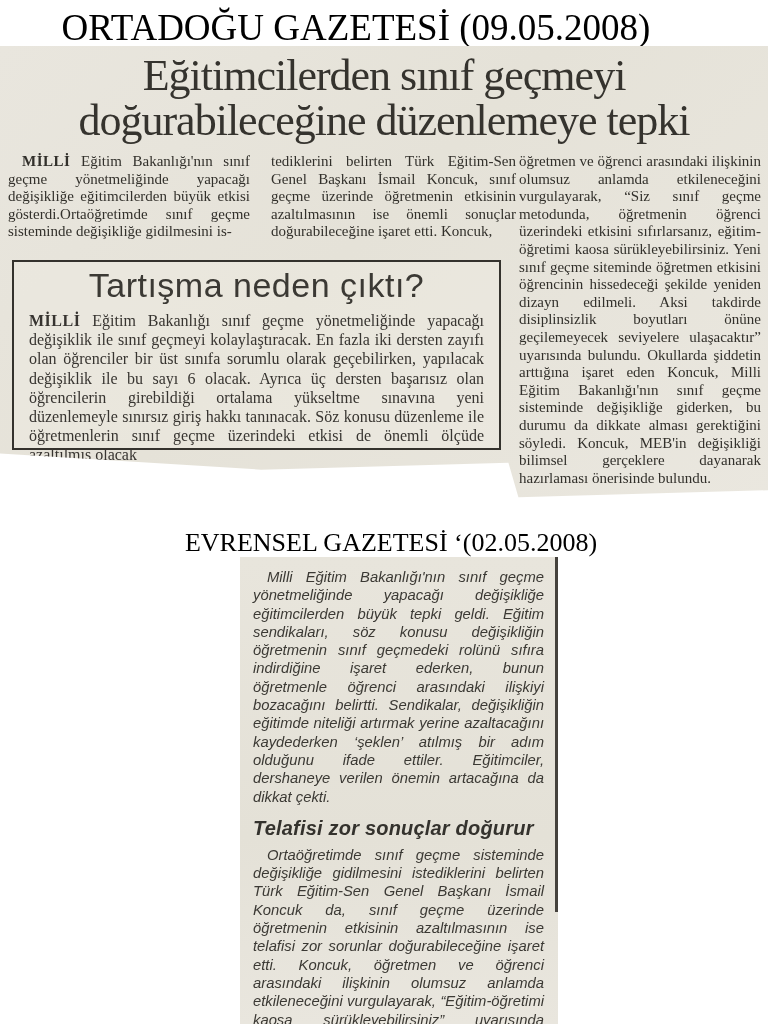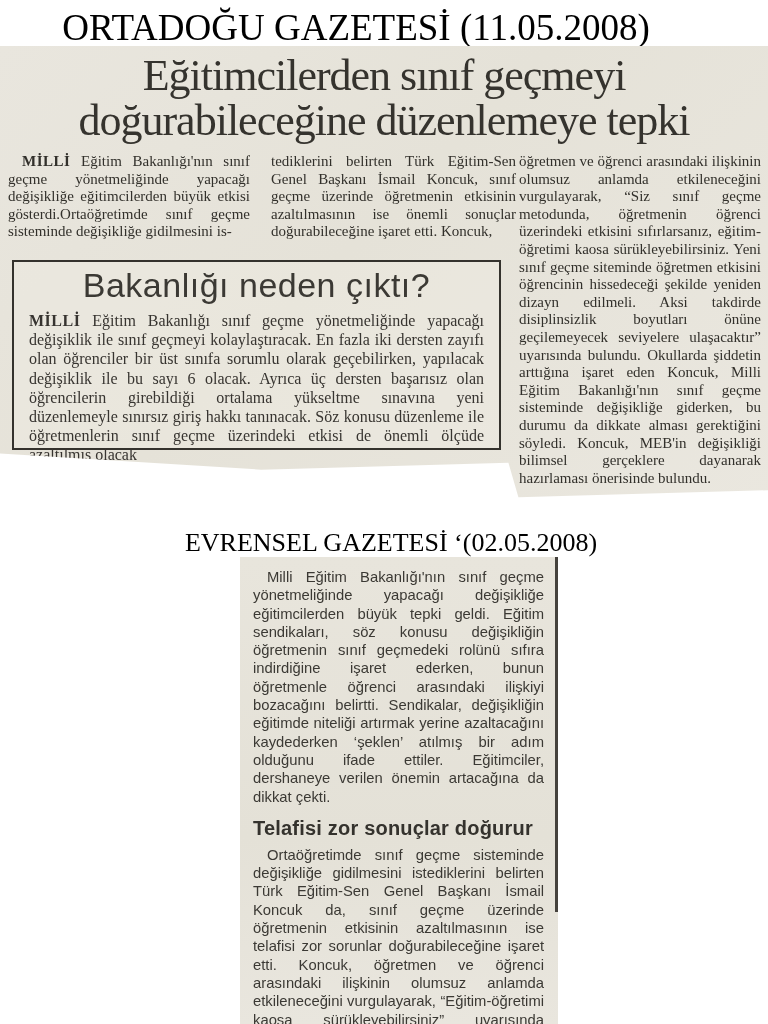--- a/index.html
+++ b/index.html
@@ -86,20 +86,21 @@
     font-size:16px;
     line-height:19.2px;
     text-align:justify;
     color:#373430;
   }
   
   #clip-evrensel{
     left:240px;top:557px;width:318px;height:467px;
     background:linear-gradient(180deg,#e8e5dc 0%,#e4e1d7 60%,#e9e6de 100%);
     font-family:"Liberation Sans", sans-serif;
+    font-style:italic;
   }
   #clip-evrensel .rule-right{
     position:absolute;right:0;top:0;
     width:3px;height:76%;
     background:#45423d;
   }
   #clip-evrensel .inner{
     padding:11px 14px 0 13px;
   }
   #clip-evrensel p{
@@ -114,21 +115,21 @@
     margin:11px 0 6px 0;
     font-size:20px;
     font-weight:bold;
     color:#34322d;
     letter-spacing:0.2px;
   }
 </style>
 </head>
 <body>
 
-<div class="page-title" id="title-ortadogu">ORTADOĞU GAZETESİ (11.05.2008)</div>
+<div class="page-title" id="title-ortadogu">ORTADOĞU GAZETESİ (09.05.2008)</div>
 
 <div class="clipping" id="clip-ortadogu">
 
   <div class="headline">
     <div>Eğitimcilerden sınıf geçmeyi</div>
     <div>doğurabileceğine düzenlemeye tepki</div>
   </div>
 
   <div class="news-col" id="col-1">
     <span class="indent"></span><span class="lead-word">MİLLİ</span><span> Eğitim Bakanlığı'nın sınıf geçme yönetmeliğinde yapacağı değişikliğe eğitimcilerden büyük etkisi gösterdi.Ortaöğretimde sınıf geçme sisteminde değişikliğe gidilmesini is-</span>
@@ -136,21 +137,21 @@
 
   <div class="news-col" id="col-2">
     <span>tediklerini belirten Türk Eğitim-Sen Genel Başkanı İsmail Koncuk, sınıf geçme üzerinde öğretmenin etkisinin azaltılmasının ise önemli sonuçlar doğurabileceğine işaret etti. Koncuk,</span>
   </div>
 
   <div class="news-col" id="col-3">
     <span>öğretmen ve öğrenci arasındaki ilişkinin olumsuz anlamda etkileneceğini vurgulayarak, “Siz sınıf geçme metodunda, öğretmenin öğrenci üzerindeki etkisini sıfırlarsanız, eğitim-öğretimi kaosa sürükleyebilirsiniz. Yeni sınıf geçme siteminde öğretmen etkisini öğrencinin hissedeceği şekilde yeniden dizayn edilmeli. Aksi takdirde disiplinsizlik boyutları önüne geçilemeyecek seviyelere ulaşacaktır” uyarısında bulundu. Okullarda şiddetin arttığına işaret eden Koncuk, Milli Eğitim Bakanlığı'nın sınıf geçme sisteminde değişikliğe giderken, bu durumu da dikkate alması gerektiğini söyledi. Koncuk, MEB'in değişikliği bilimsel gerçeklere dayanarak hazırlaması önerisinde bulundu.</span>
   </div>
 
   <div id="debate-box">
-    <h2>Bakanlığı neden çıktı?</h2>
+    <h2>Tartışma neden çıktı?</h2>
     <div class="box-body">
       <span class="lead-word">MİLLİ</span><span> Eğitim Bakanlığı sınıf geçme yönetmeliğinde yapacağı değişiklik ile sınıf geçmeyi kolaylaştıracak. En fazla iki dersten zayıfı olan öğrenciler bir üst sınıfa sorumlu olarak geçebilirken, yapılacak değişiklik ile bu sayı 6 olacak. Ayrıca üç dersten başarısız olan öğrencilerin girebildiği ortalama yükseltme sınavına yeni düzenlemeyle sınırsız giriş hakkı tanınacak. Söz konusu düzenleme ile öğretmenlerin sınıf geçme üzerindeki etkisi de önemli ölçüde azaltılmış olacak</span>
     </div>
   </div>
 </div>
 
 <div class="page-title" id="title-evrensel">EVRENSEL GAZETESİ ‘(02.05.2008)</div>
 
 <div class="clipping" id="clip-evrensel">
   <div class="rule-right"></div>

